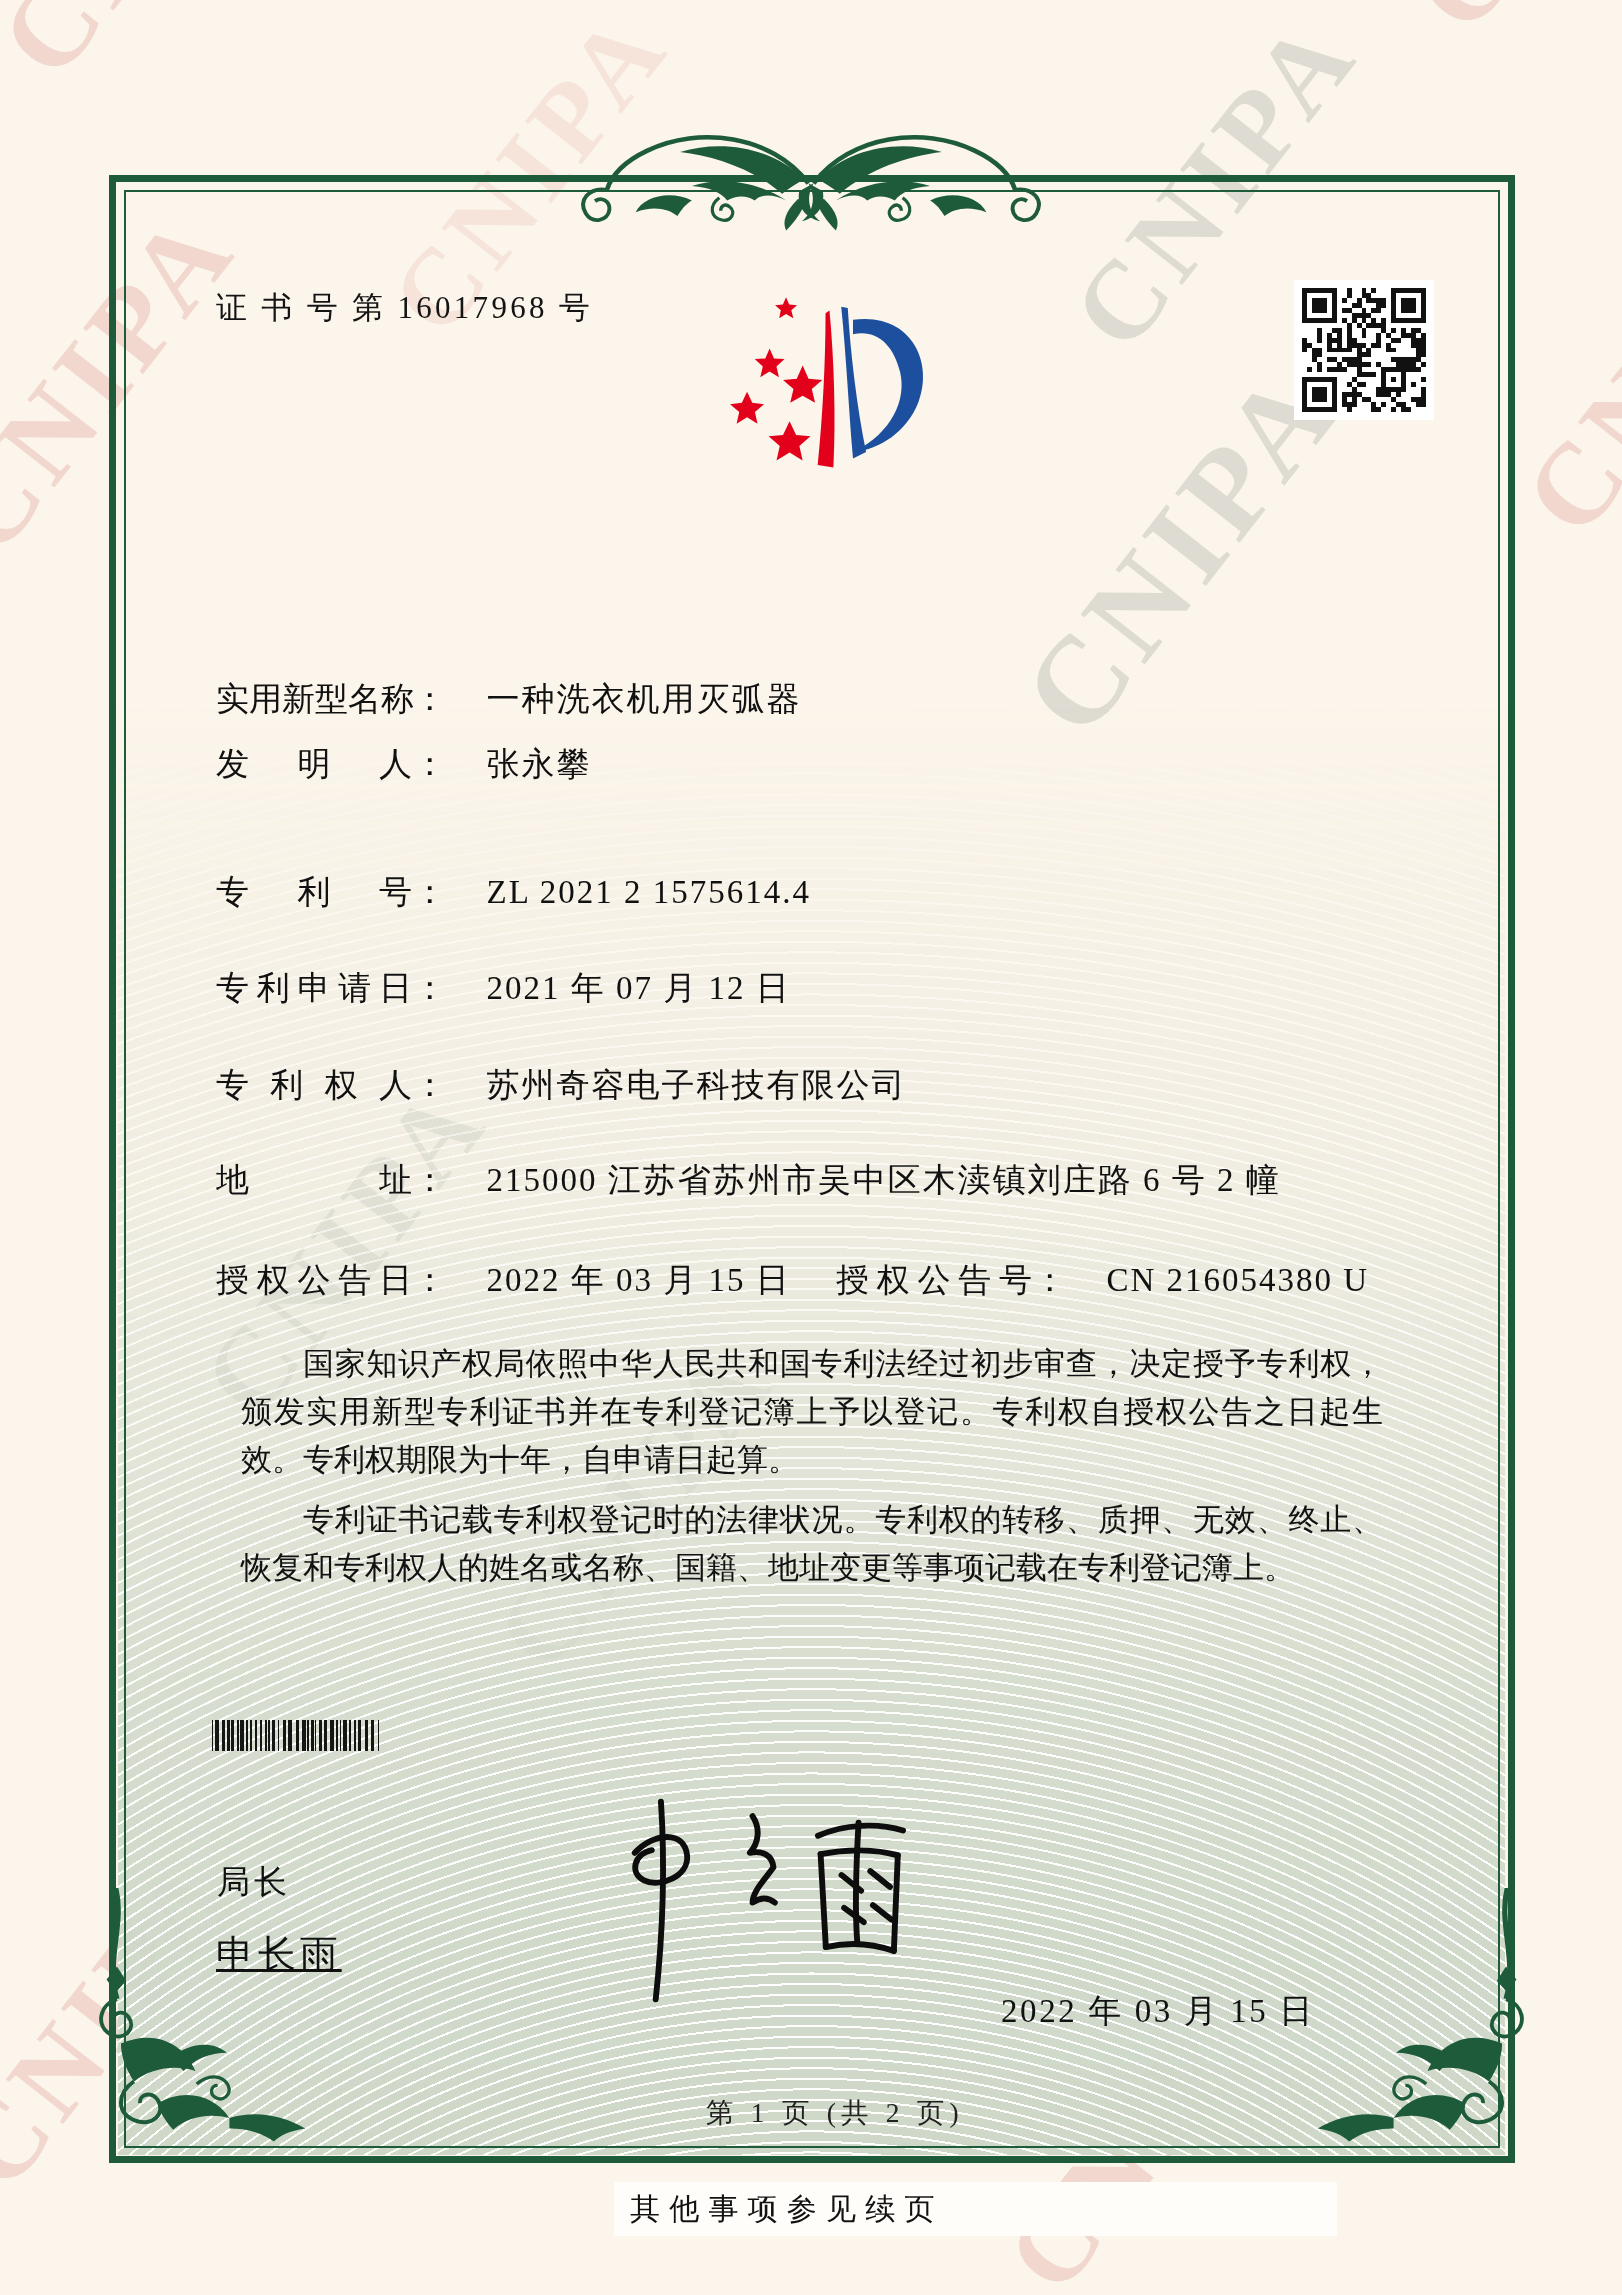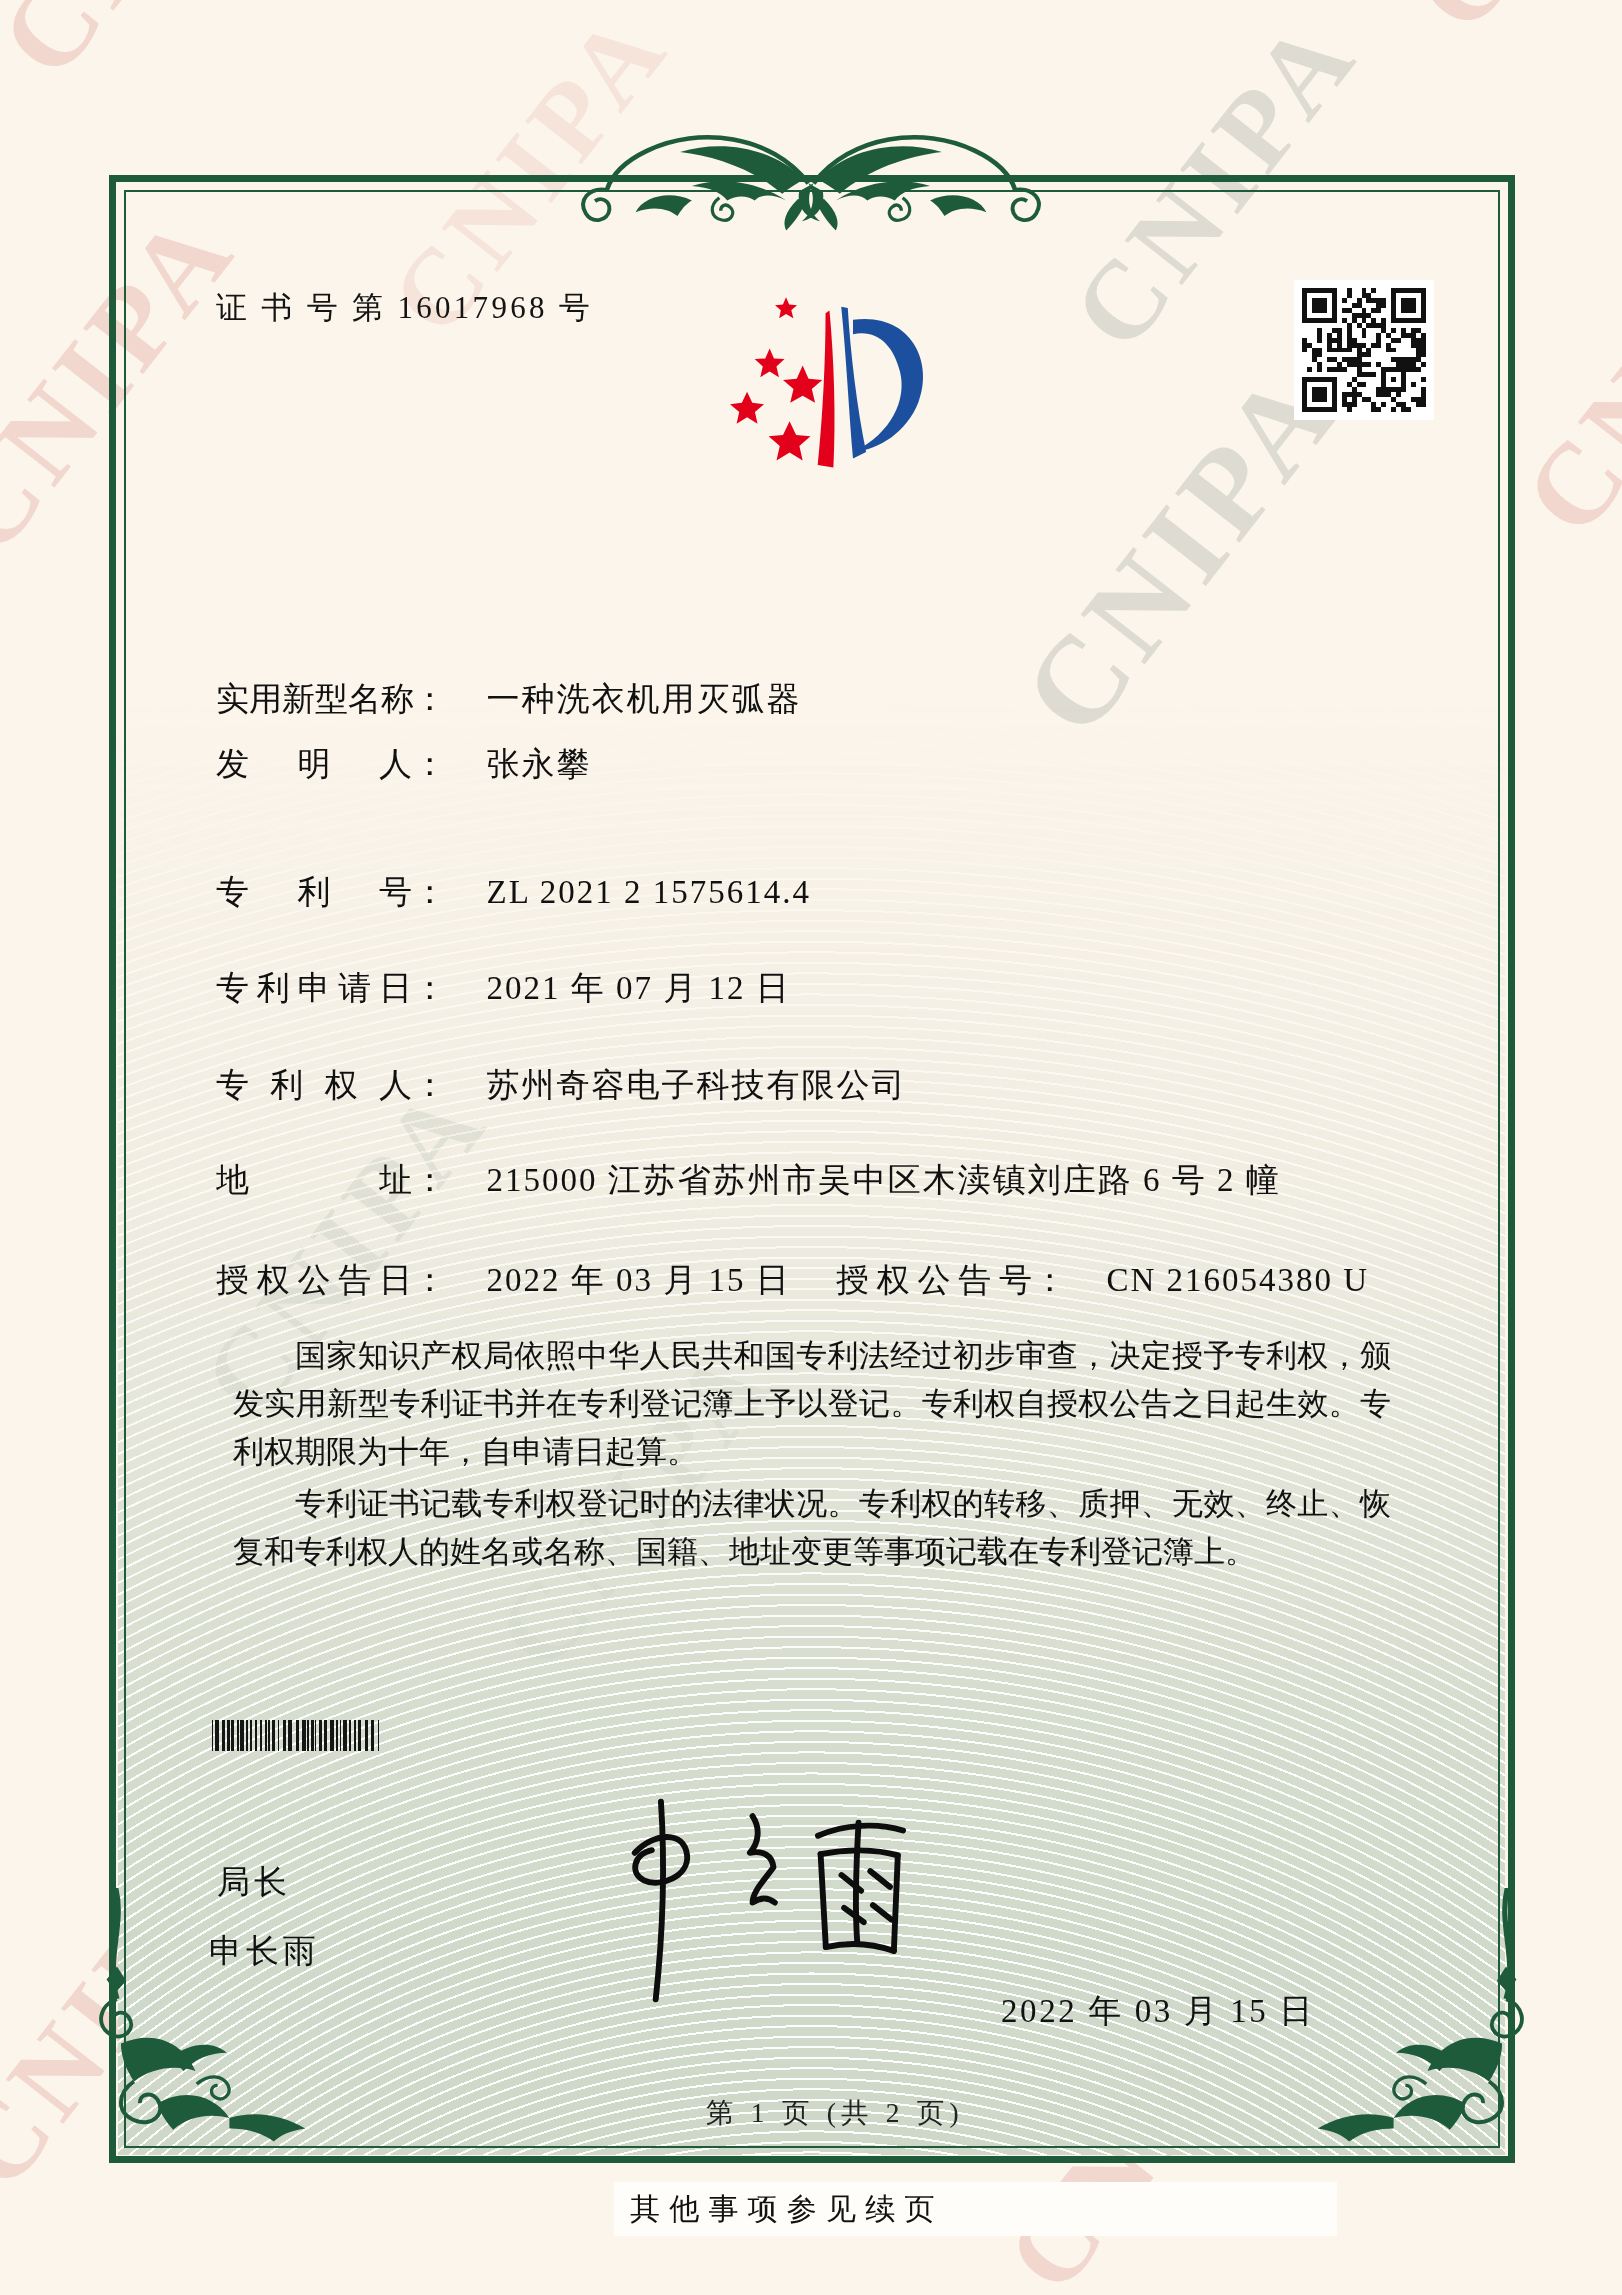--- a/index.html
+++ b/index.html
@@ -44,26 +44,26 @@
   .r1{top:677px}.r2{top:742px}.r3{top:870px}.r4{top:966px}
   .r5{top:1063px}.r6{top:1158px}
   .r7a{position:absolute;left:216px;top:1258px;font-size:33px;color:#111;white-space:nowrap;}
   .r7b{position:absolute;left:836px;top:1258px;font-size:33px;color:#111;white-space:nowrap;}
   .flabel{display:inline-block;width:196px;text-align:justify;text-align-last:justify;}
   .fcolon{display:inline-block;margin:0 5.2px 0 1.3px;}
   .fvalue{letter-spacing:2px;margin-left:35px;}
 
   .paras{position:absolute;left:229px;top:1328px;width:1166px;font-size:31px;color:#111;
          line-height:48px;text-align:justify;}
-  .paras p{margin:4px;text-indent:2em;}
+  .paras p{margin:12px;text-indent:2em;}
 
   .barcode{position:absolute;left:211px;top:1720px;width:169px;height:31px;}
 
   .director-label{position:absolute;left:217px;top:1860px;font-size:33px;color:#111;letter-spacing:3.9px;}
-  .director-name{position:absolute;left:209px;top:1929px;font-size:33px;color:#111;letter-spacing:3.9px;}
+  .director-name{position:absolute;left:216px;top:1929px;font-size:38px;color:#111;letter-spacing:3.9px;text-decoration:underline;}
   .signature{position:absolute;left:556px;top:1790px;}
   .issue-date{position:absolute;left:1001px;top:1989px;font-size:33px;color:#111;letter-spacing:2.6px;white-space:nowrap;}
 
   .pagefooter{position:absolute;left:109px;top:2095px;width:1452px;text-align:center;
               font-size:27.5px;color:#222;letter-spacing:5.2px;}
 
   .notestrip{position:absolute;left:614px;top:2182px;width:723px;height:54px;background:#fffdf9;
              display:flex;align-items:center;}
   .notestrip span{font-size:30px;color:#111;letter-spacing:9.2px;padding-left:16px;white-space:nowrap;}
 </style>

